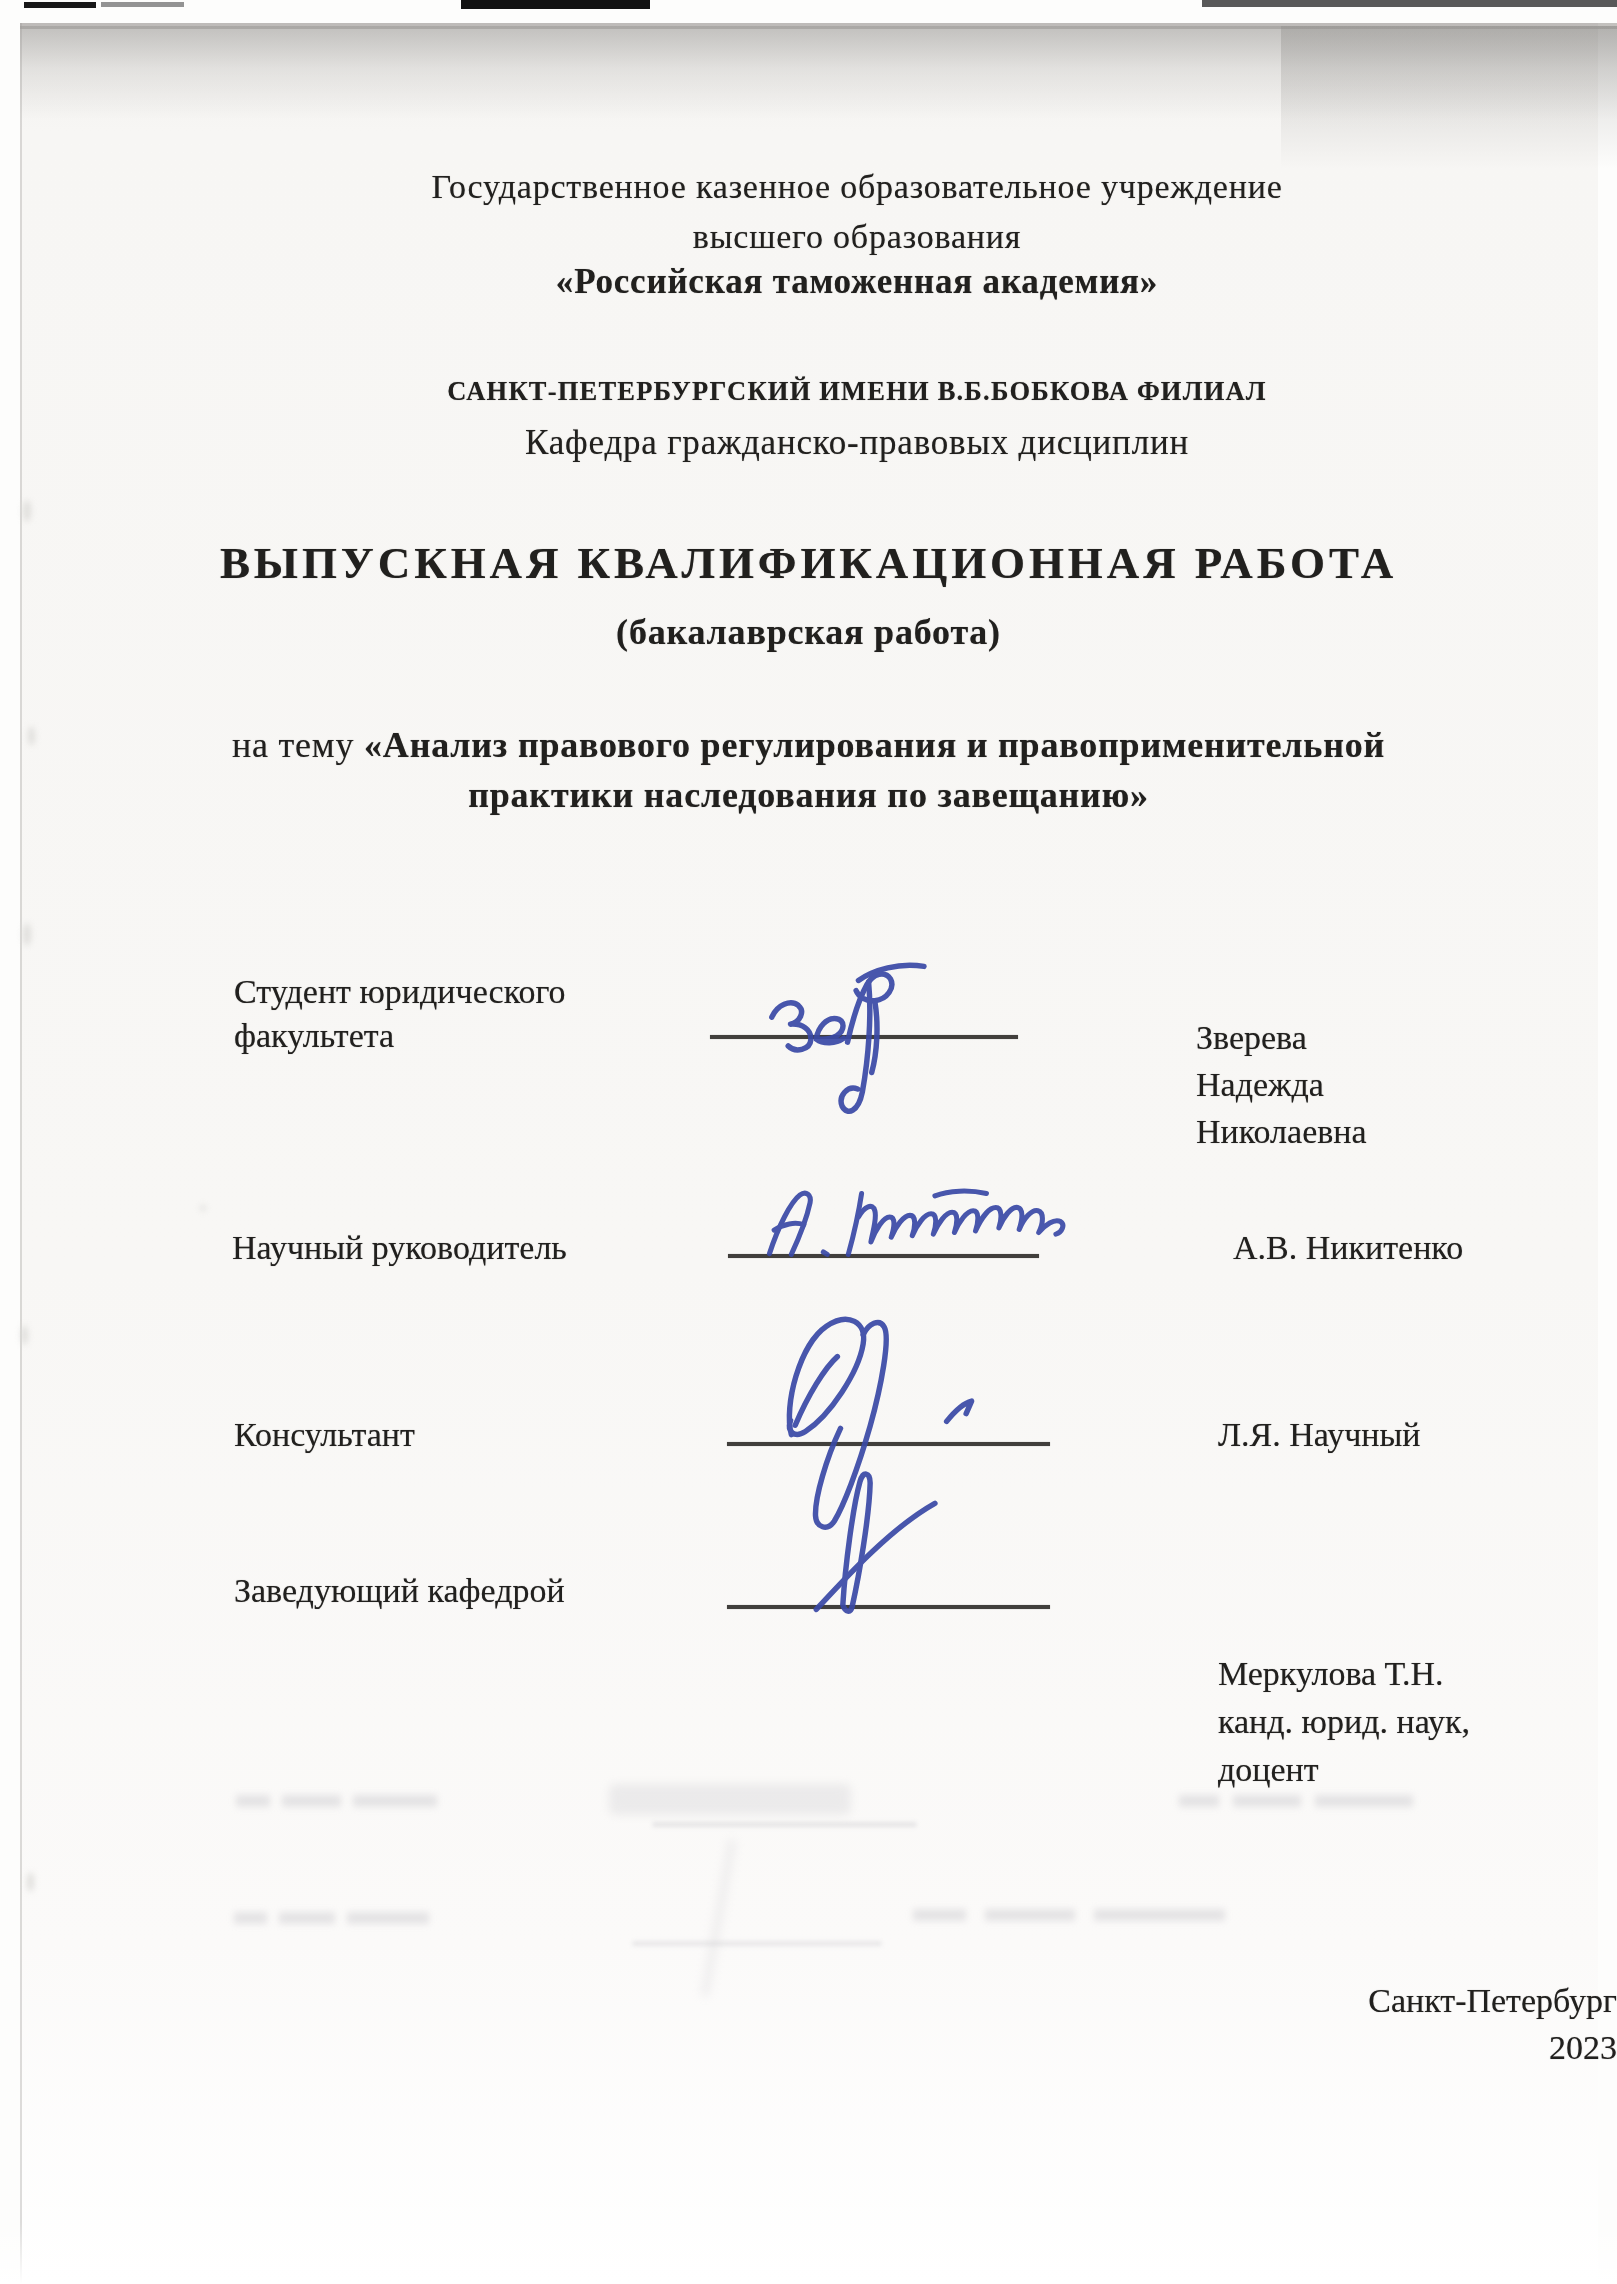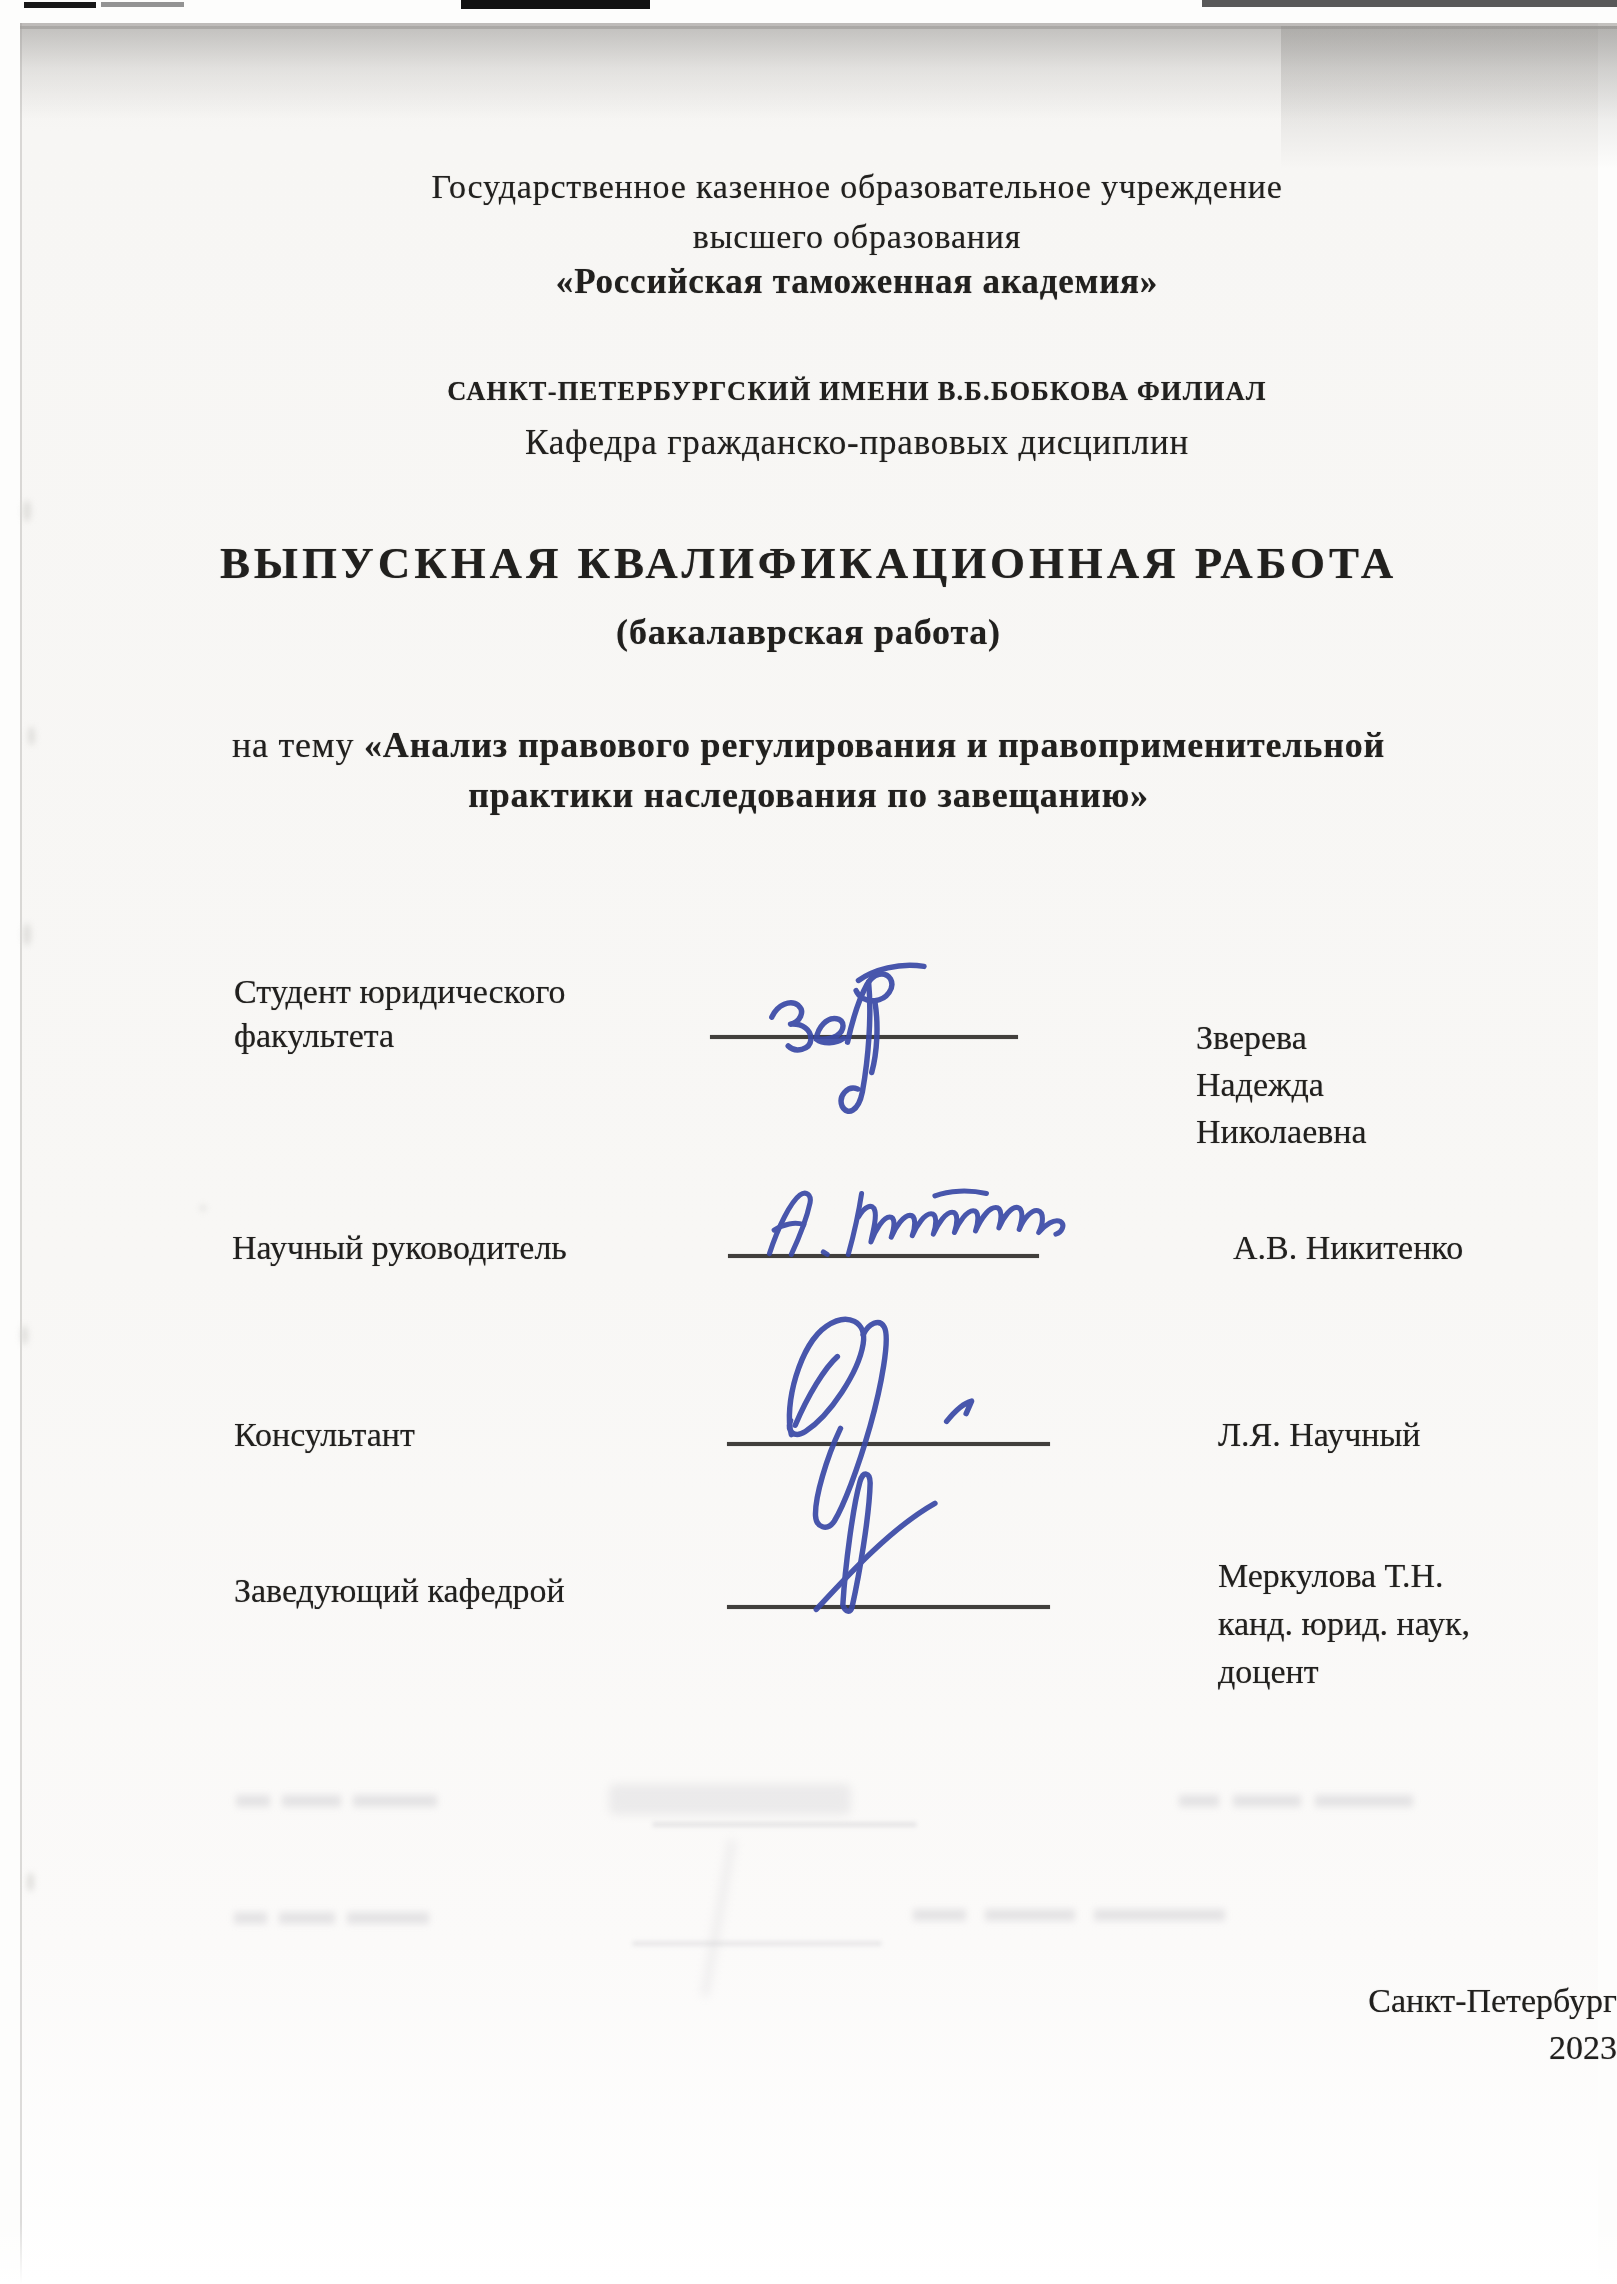--- a/index.html
+++ b/index.html
@@ -77,21 +77,21 @@
   <div class="abs txt" style="left:232px;top:1229px;font-size:34px;">Научный руководитель</div>
   <div class="abs sigline" style="left:728px;top:1254px;width:311px;"></div>
   <div class="abs txt" style="left:1185px;top:1229px;font-size:34px;margin-left:48px;">А.В. Никитенко</div>
 
   <div class="abs txt" style="left:234px;top:1416px;font-size:34px;">Консультант</div>
   <div class="abs sigline" style="left:727px;top:1442px;width:323px;"></div>
   <div class="abs txt" style="left:1218px;top:1416px;font-size:34px;">Л.Я. Научный</div>
 
   <div class="abs txt" style="left:234px;top:1572px;font-size:34px;">Заведующий кафедрой</div>
   <div class="abs sigline" style="left:727px;top:1605px;width:323px;"></div>
-  <div class="abs" style="left:1218px;top:1552px;font-size:34px;line-height:48px;">
+  <div class="abs" style="left:1218px;top:1650px;font-size:34px;line-height:48px;">
     <div class="txt">Меркулова Т.Н.</div>
     <div class="txt">канд. юрид. наук,</div>
     <div class="txt">доцент</div>
   </div>
 
   <svg class="abs" style="left:0;top:0;" width="1617" height="2284" viewBox="0 0 2072 2926">
     <g stroke="#3a49a6" stroke-width="7" fill="none" stroke-linecap="round" stroke-linejoin="round" opacity=".92">
 
       <g>
         <path d="M1100 1256 C1120 1242 1152 1233 1184 1238"></path>

